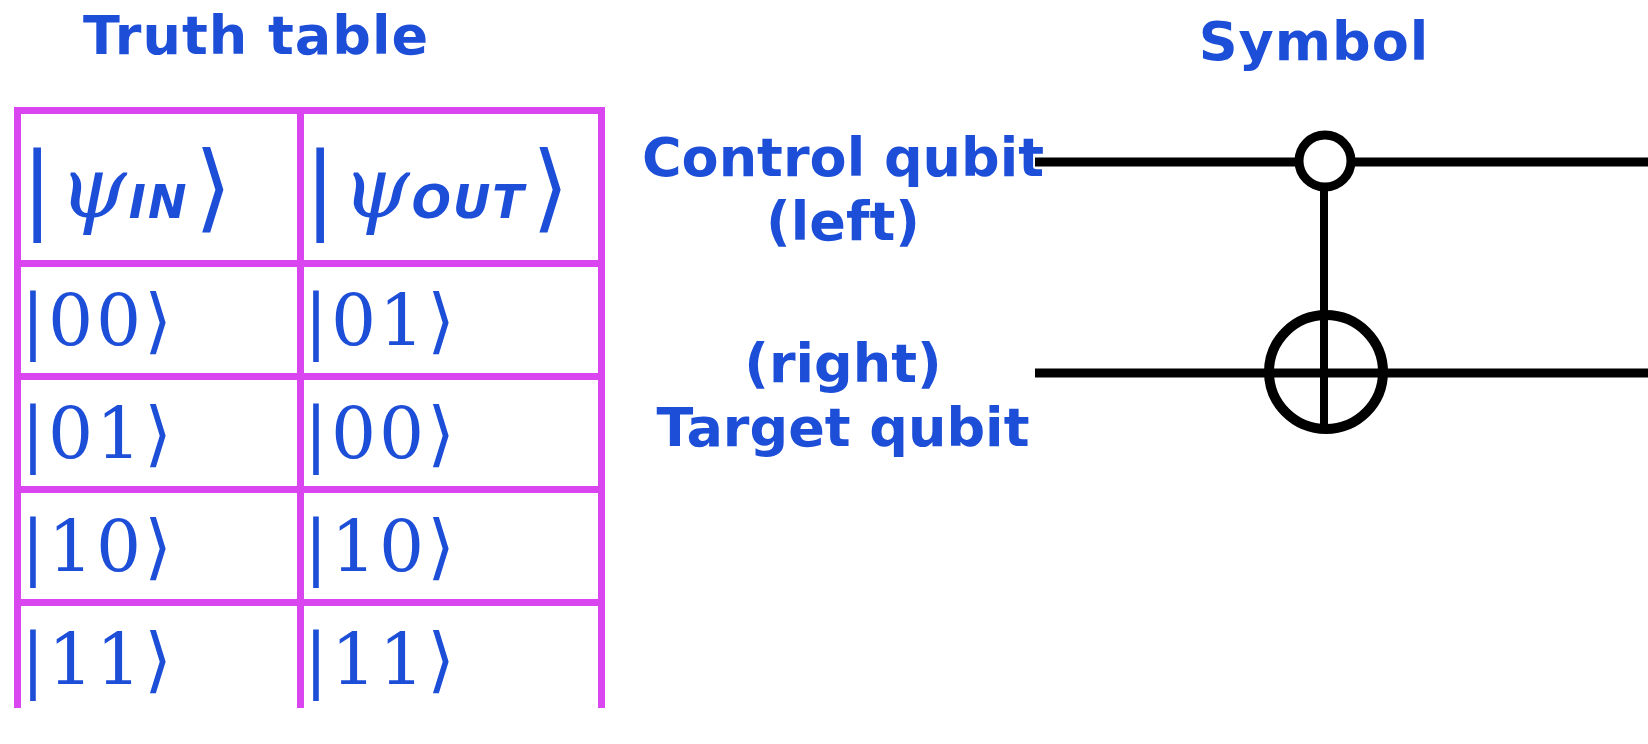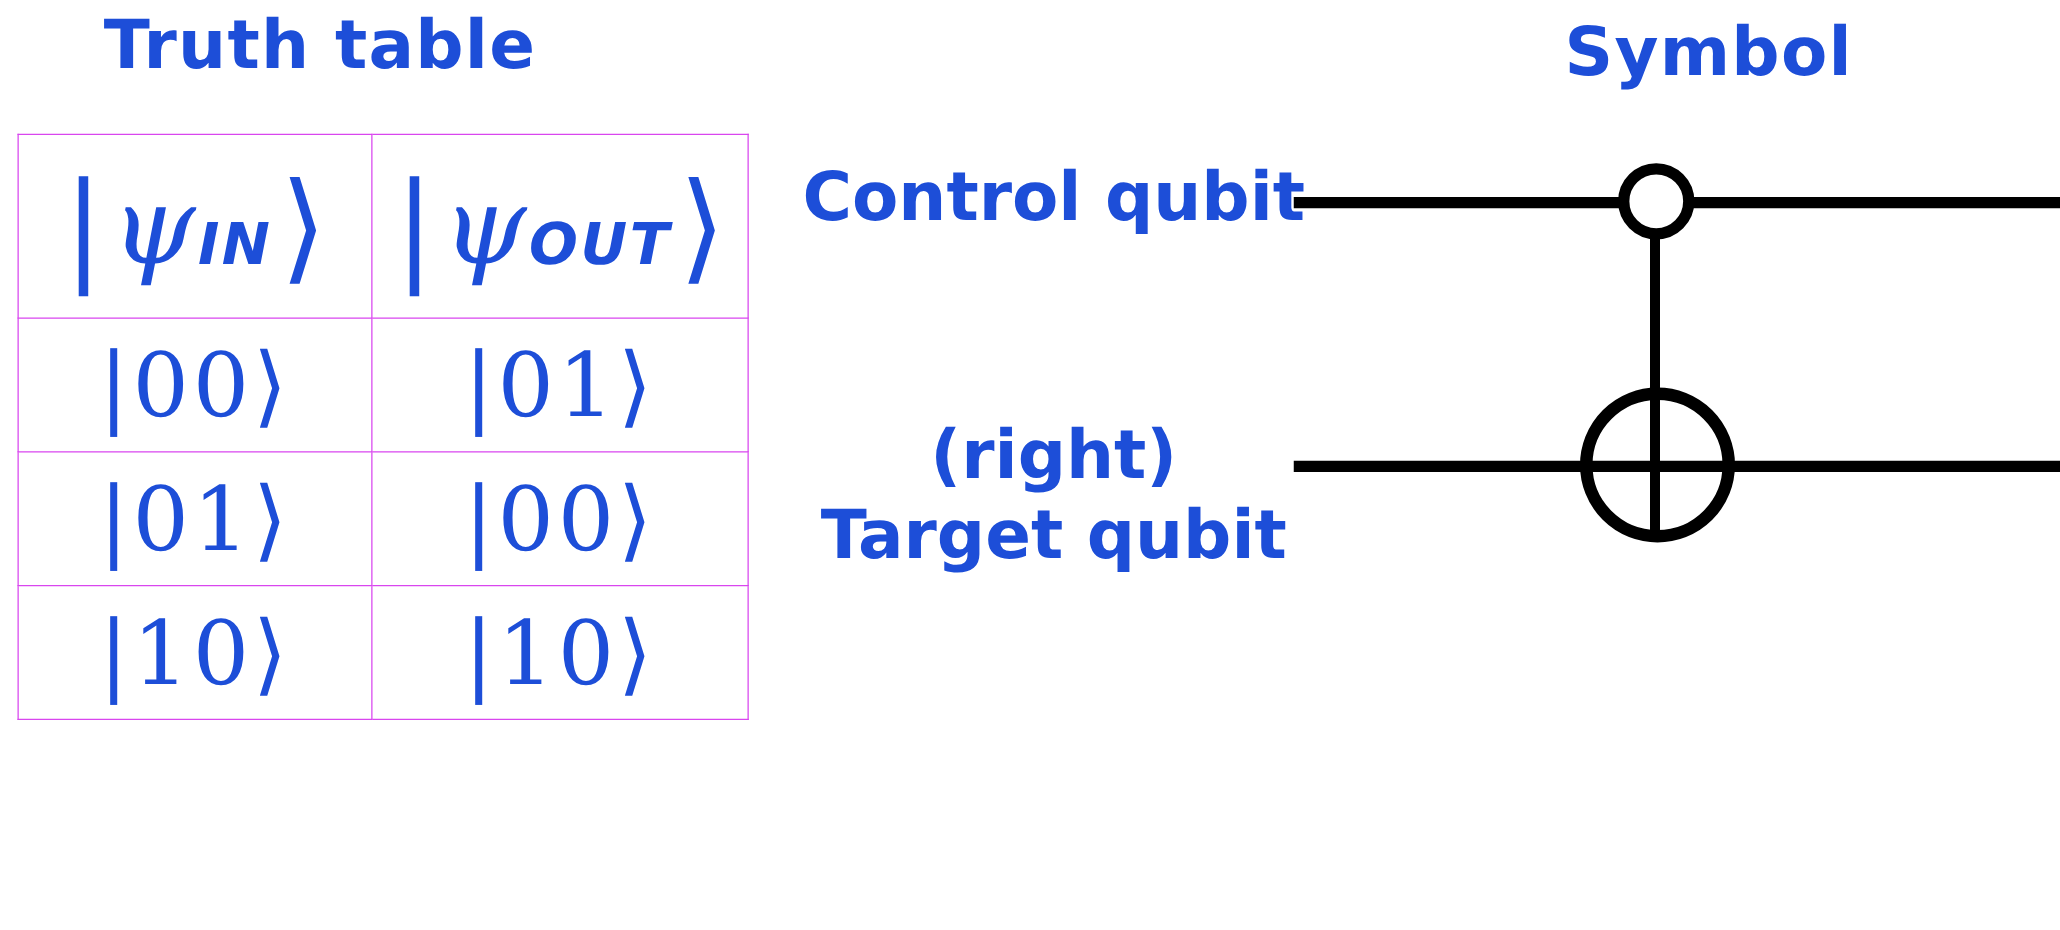--- a/index.html
+++ b/index.html
@@ -23,36 +23,36 @@
     letter-spacing: 1px;
     white-space: nowrap;
   }
   .title-truth {
     left: 6px;
     top: 4px;
     width: 500px;
     text-align: center;
   }
   .title-symbol {
-    left: 1167px;
+    left: 1114px;
     top: 10px;
     width: 400px;
     text-align: center;
   }
   table.truth-table {
     position: absolute;
     left: 14px;
     top: 107px;
     border-collapse: collapse;
     table-layout: fixed;
   }
   table.truth-table th,
   table.truth-table td {
-    border: 1px solid #d946ef;
-    text-align: center;
+    border: 7px solid #d946ef;
+    text-align: left;
     vertical-align: middle;
     padding: 0;
     background: #ffffff;
   }
   table.truth-table td {
     font-family: "DejaVu Serif", "DejaVu Sans", serif;
     font-size: 71px;
     height: 106px;
     letter-spacing: 3px;
     line-height: 1;
@@ -133,25 +133,30 @@
       <td>|01⟩</td>
     </tr>
     <tr>
       <td>|01⟩</td>
       <td>|00⟩</td>
     </tr>
     <tr>
       <td>|10⟩</td>
       <td>|10⟩</td>
     </tr>
+    <tr>
+      <td>|11⟩</td>
+      <td>|11⟩</td>
+    </tr>
   </tbody>
     </table>
 
   <div class="qlabel control">
     <div>Control qubit</div>
+    <div>(left)</div>
   </div>
 
   <div class="qlabel target">
     <div>(right)</div>
     <div>Target qubit</div>
   </div>
 
   <svg class="circuit" width="1648" height="744" viewBox="0 0 1648 744">
     <line x1="1035" y1="162" x2="1648" y2="162" stroke="#000000" stroke-width="9"></line>
     <line x1="1035" y1="373" x2="1648" y2="373" stroke="#000000" stroke-width="9"></line>

